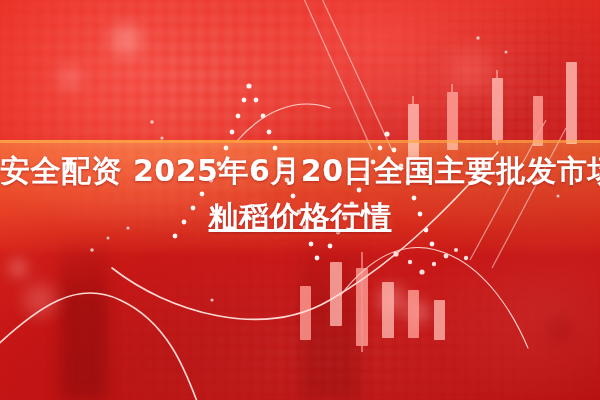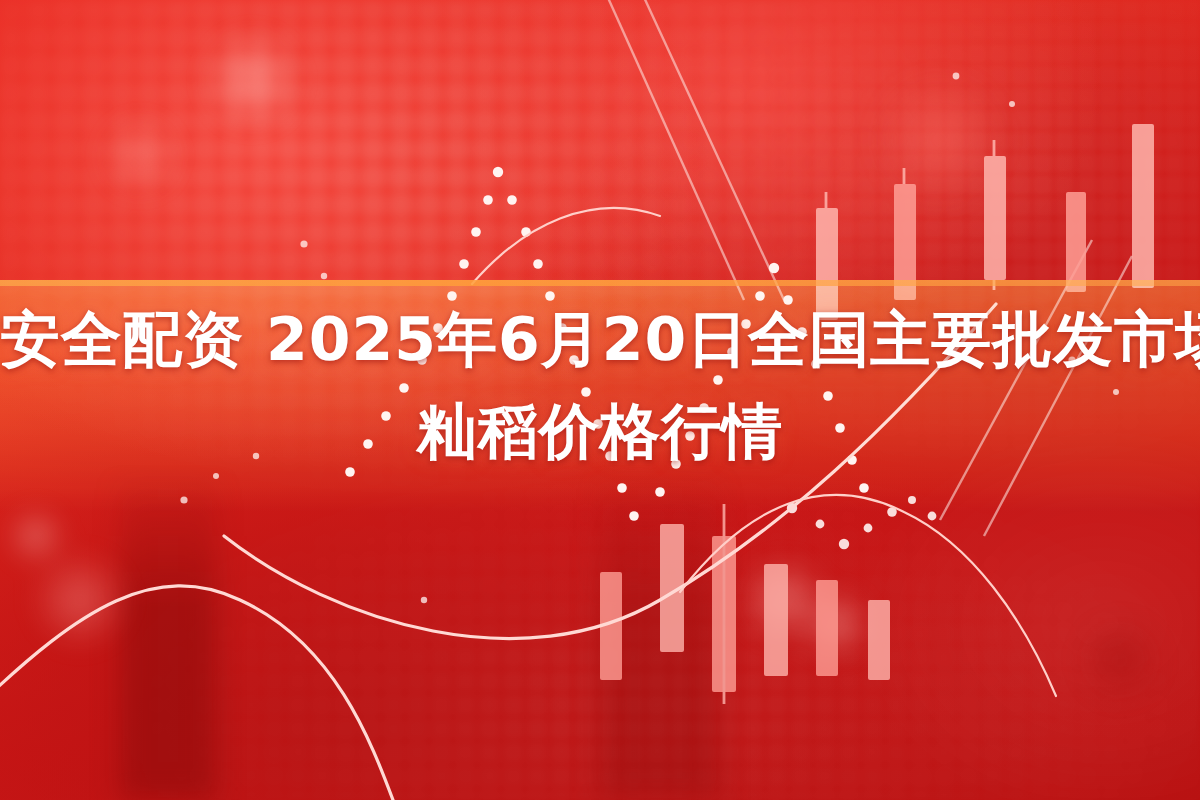--- a/index.html
+++ b/index.html
@@ -96,21 +96,21 @@
 
   
   #title{
     position:absolute;left:0;right:0;top:148px;
     text-align:center;color:#ffffff;
     font-weight:bold;font-size:30px;line-height:46px;
     letter-spacing:.5px;
     text-shadow:0 1px 3px rgba(140,10,10,.55), 0 0 10px rgba(255,120,90,.35);
     white-space:nowrap;
   }
-  #title .l2{display:block;}
+  #title .l2{display:block;text-decoration:underline;}
 </style>
 </head>
 <body>
 
 <div id="stage">
 
   <div class="layer" id="base"></div>
 
   <div class="layer grid" id="gridA"></div>
   <div class="layer grid" id="gridB"></div>

